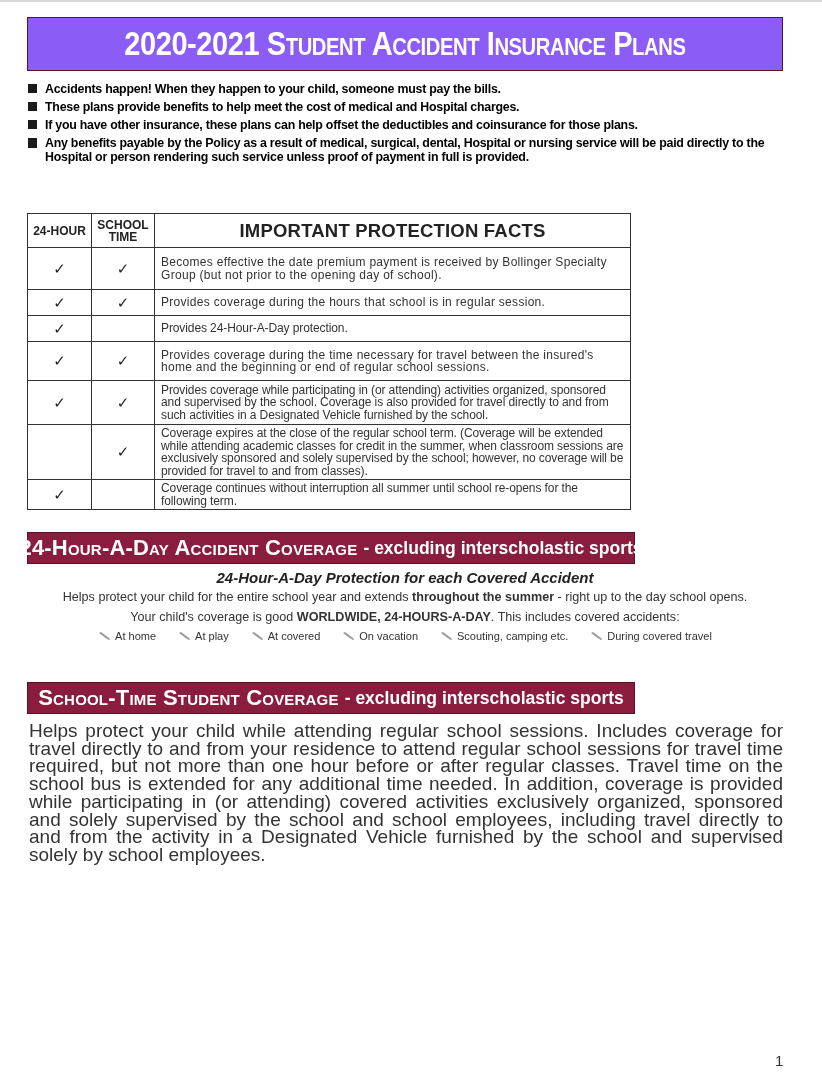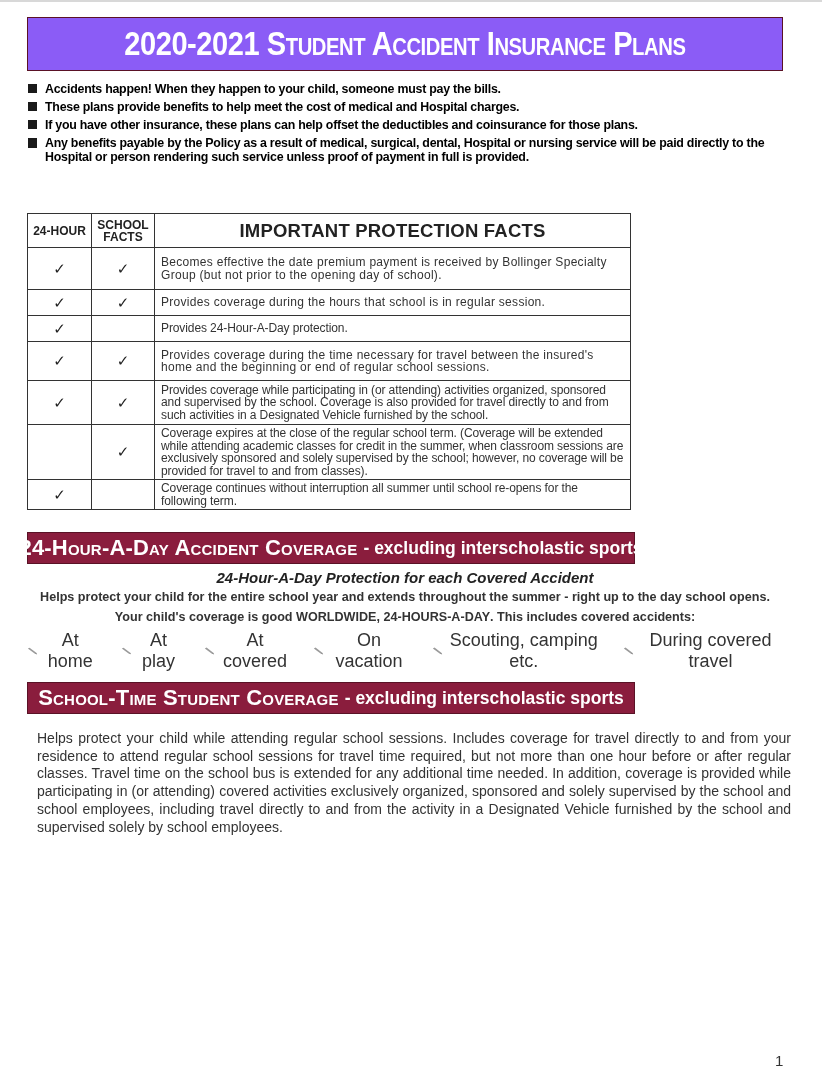--- a/index.html
+++ b/index.html
@@ -29,27 +29,27 @@
   table.facts td.txt.wide { letter-spacing: 0.3px; }
 
   .sec-banner { position: absolute; left: 27px; width: 608px; height: 32px; background: #8a1d3d;
                 border: 1px solid #5a1226; box-sizing: border-box;
                 display: flex; align-items: center; justify-content: center; }
   .sec-banner .main { color: #fff; font-size: 22px; font-weight: bold; font-variant: small-caps; letter-spacing: 0.2px; white-space: nowrap; }
   .sec-banner .sub { color: #fff; font-size: 17.5px; font-weight: bold; margin-left: 6px; white-space: nowrap; }
 
   .center-block { position: absolute; left: 27px; width: 756px; text-align: center; }
   .subhead { font-size: 15px; font-weight: bold; font-style: italic; color: #222; }
-  .para { font-size: 12.6px; color: #333; font-weight: bold; }
-  .places { display: flex; justify-content: center; gap: 22px; font-size: 18px; color: #333; }
+  .para { font-size: 12.6px; color: #333; }
+  .places { display: flex; justify-content: center; gap: 22px; font-size: 11px; color: #333; }
   .places .pl { display: inline-flex; align-items: center; gap: 4px; }
   .pencil { display: inline-block; width: 13px; height: 10px; }
 
-  .body-para { position: absolute; left: 29px; top: 722px; width: 754px; font-size: 14px; line-height: 17.7px;
-               color: #333; text-align: justify; margin: 8px; }
+  .body-para { position: absolute; left: 29px; top: 722px; width: 754px; font-size: 19px; line-height: 17.7px;
+               color: #333; text-align: justify; margin: 0; }
 
   .footer-code { position: absolute; left: 28px; top: 1054px; font-size: 12px; color: #333; letter-spacing: -0.3px; margin-top: 40px; }
   .footer-page { position: absolute; left: 775px; top: 1052px; font-size: 15px; color: #333; }
 </style>
 </head>
 <body>
 
 <div class="topline"></div>
 
 <div class="title-banner">
@@ -68,21 +68,21 @@
   <colgroup>
     <col style="width:64px">
     <col style="width:63px">
     <col>
   </colgroup>
   <tbody>
       <tr style="height:34px">
     <th>24-HOUR</th>
     <th>
       <div>SCHOOL</div>
-      <div>FACTS</div>
+      <div>TIME</div>
     </th>
     <th class="big">IMPORTANT PROTECTION FACTS</th>
   </tr>
   <tr style="height:42px">
     <td class="chk">✓</td>
     <td class="chk">✓</td>
     <td class="txt wide">Becomes effective the date premium payment is received by Bollinger Specialty Group (but not prior to the opening day of school).</td>
   </tr>
   <tr style="height:26px">
     <td class="chk">✓</td>

